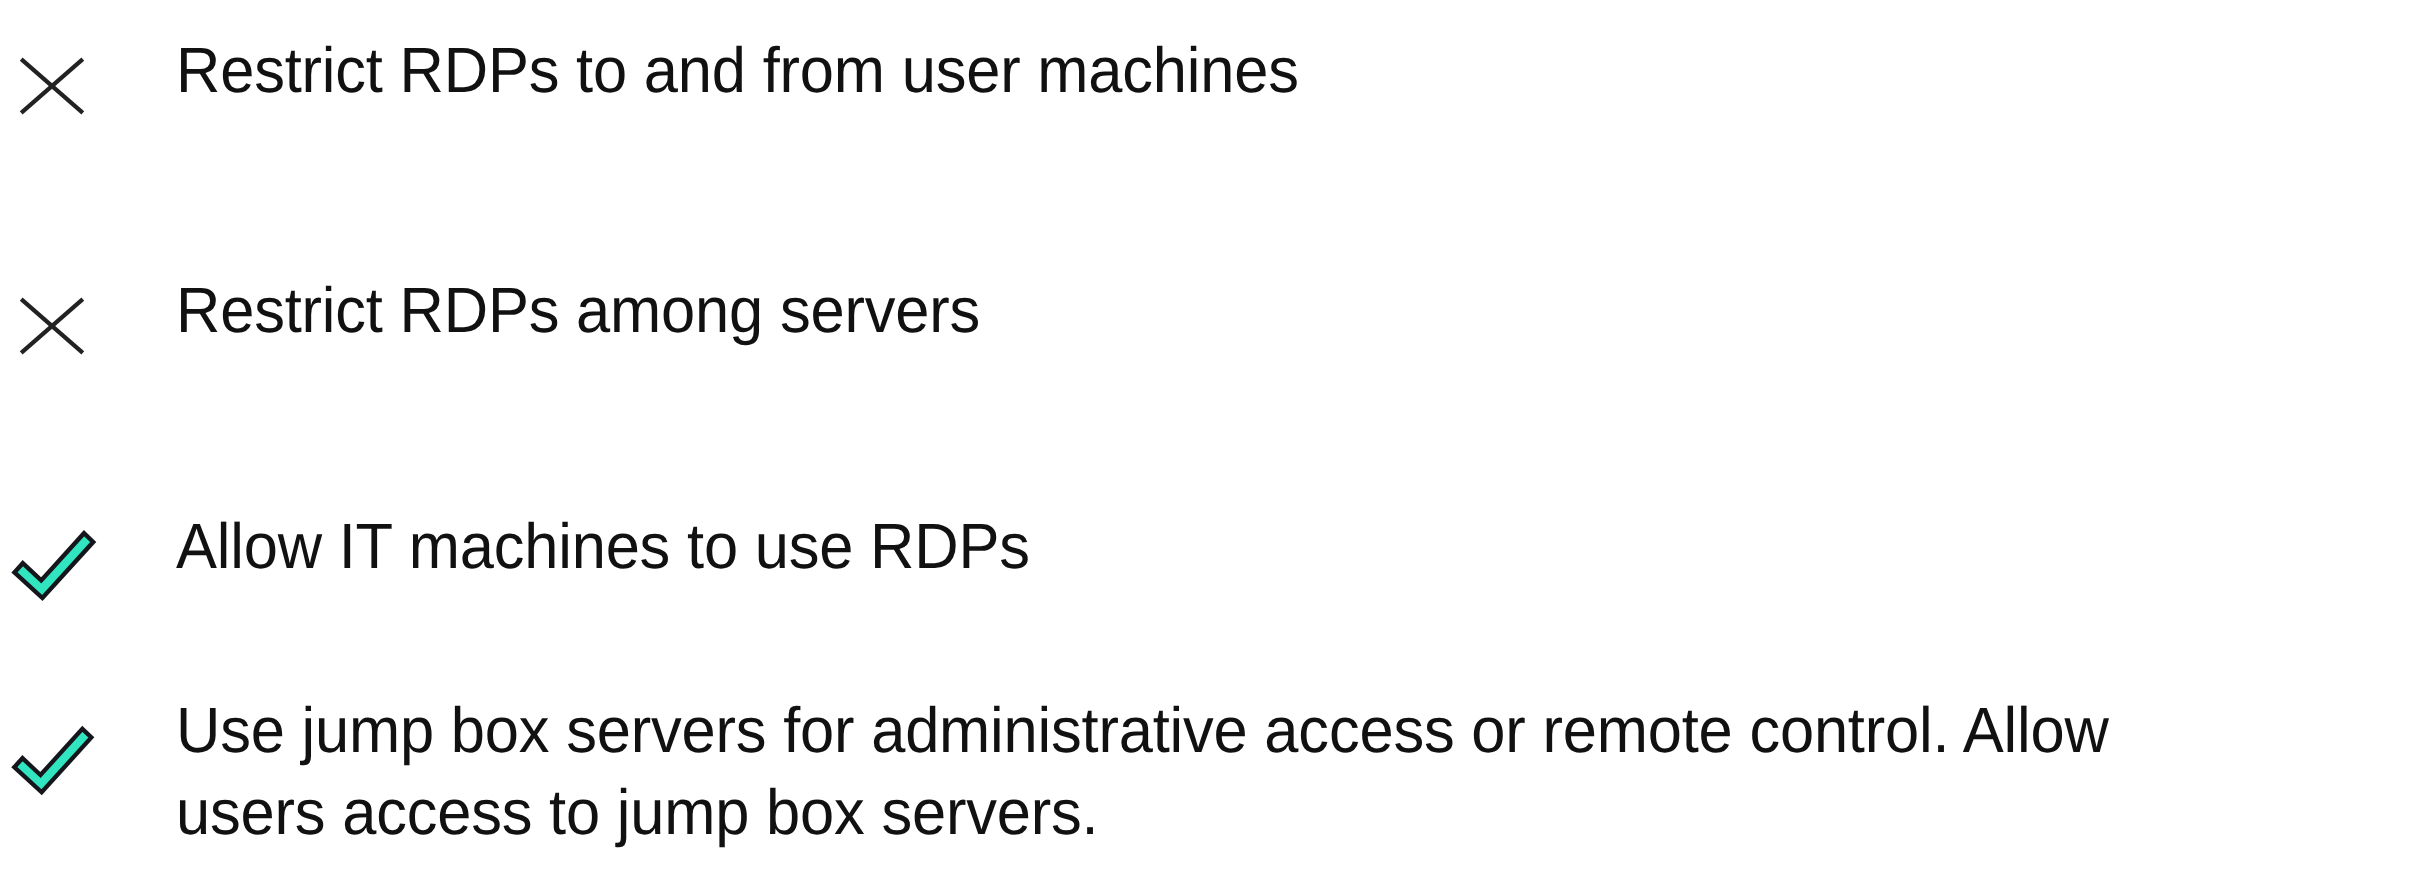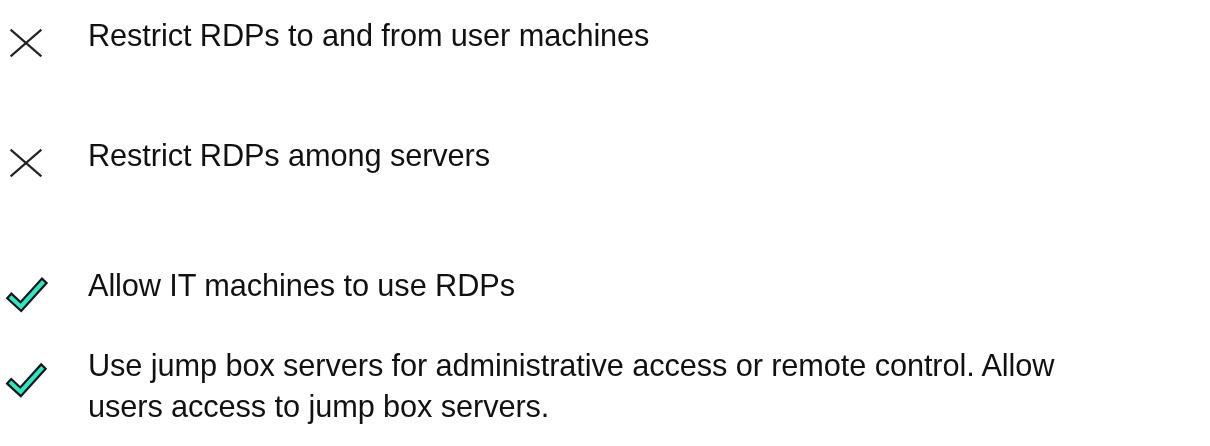--- a/index.html
+++ b/index.html
@@ -28,21 +28,21 @@
     position: absolute;
     left: 0;
     width: 1210px;
     display: flex;
     align-items: flex-start;
   }
 
   
   .row-0 { top: 14px; }
   .row-1 { top: 134px; justify-content: space-between; }
-  .row-2 { top: 252px; margin-top: 12px; }
+  .row-2 { top: 252px; }
   .row-3 { top: 345px; }
 
   .status-cell {
     flex: 0 0 88px;
     width: 88px;
     height: 56px;
     position: relative;
   }
 
   .status-icon {

